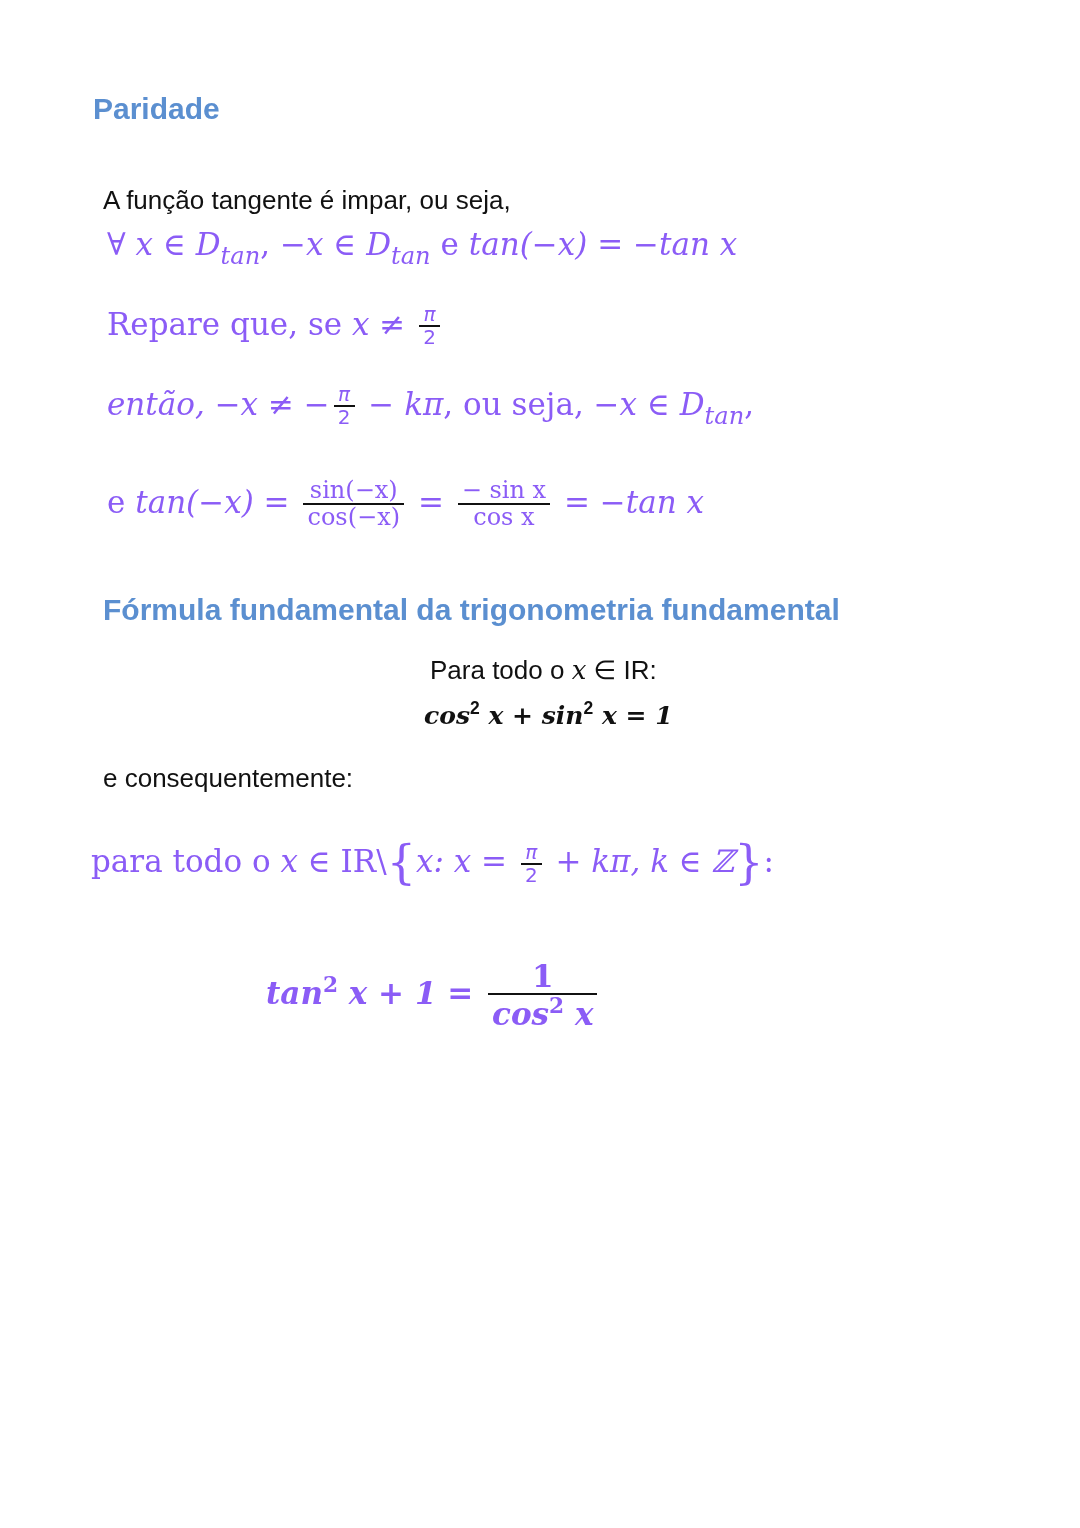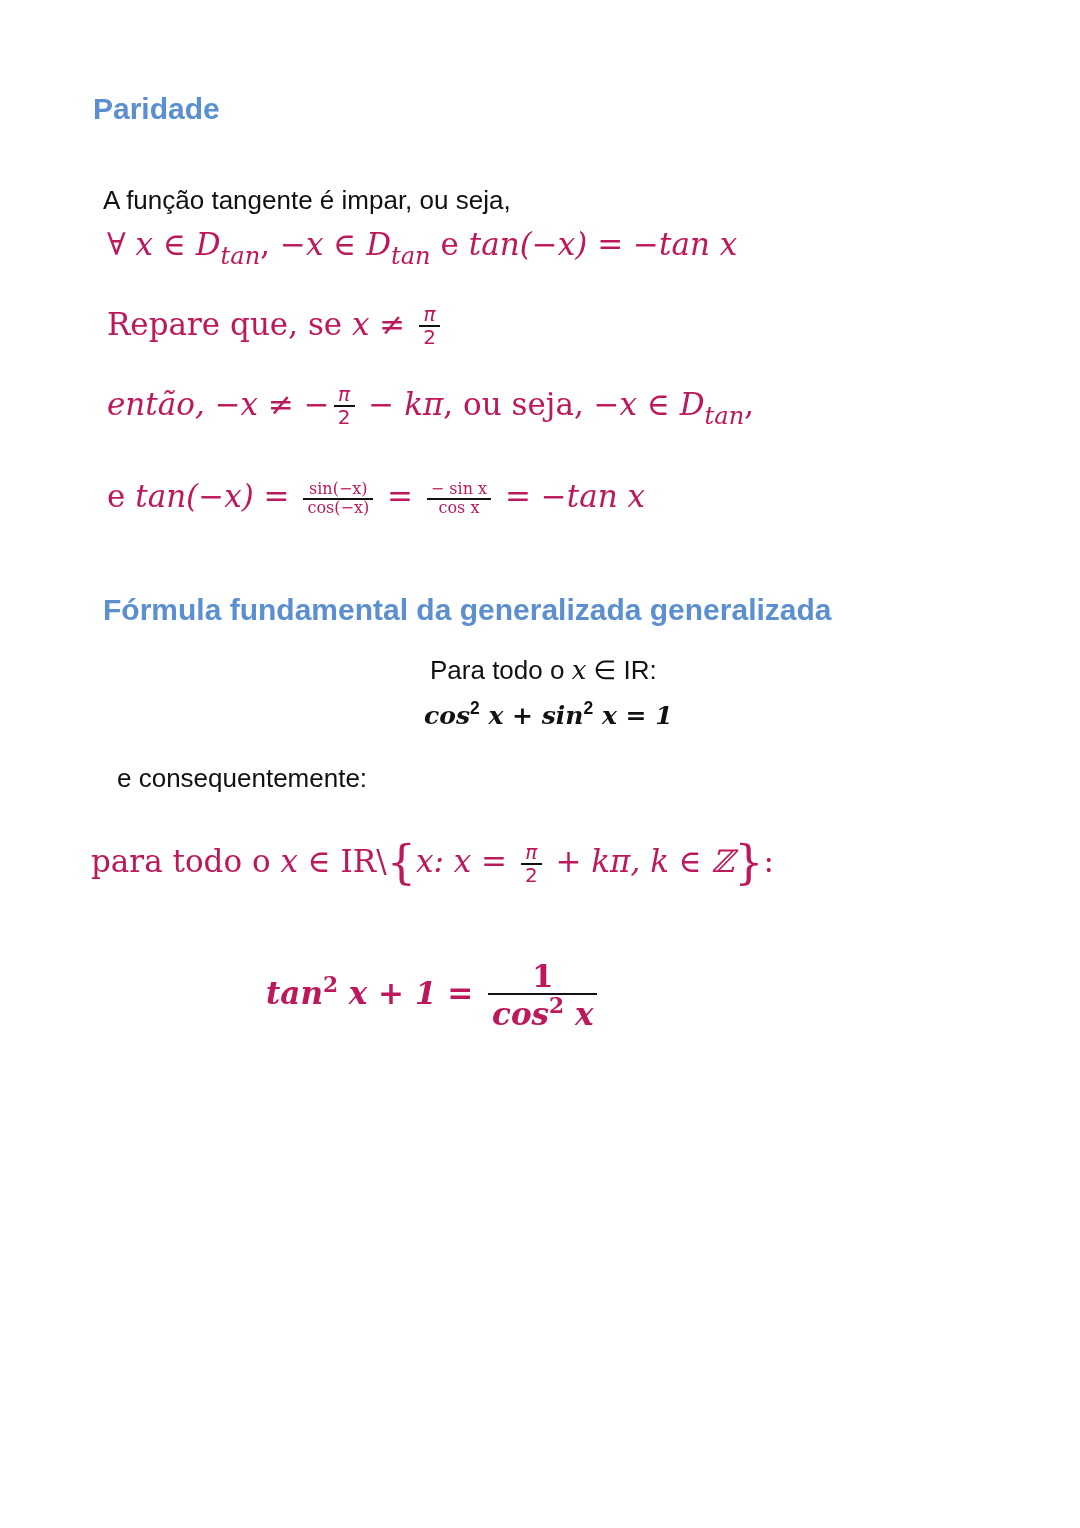--- a/index.html
+++ b/index.html
@@ -1,30 +1,30 @@
 <!DOCTYPE html>
 <html><head>
 <meta charset="utf-8">
 <style>
   html, body { margin: 0; padding: 0; background: #ffffff; }
   body { width: 1080px; height: 1528px; position: relative; overflow: hidden; color: #111; }
   .abs { position: absolute; white-space: nowrap; }
   .h { font-family: "Liberation Sans", sans-serif; font-weight: bold; color: #5b8fd0; font-size: 30px; }
   .p { font-family: "Liberation Sans", sans-serif; font-size: 26px; color: #111; }
-  .m { font-family: "DejaVu Serif", serif; font-size: 31px; color: #be185d; }
+  .m { font-family: "DejaVu Serif", serif; font-size: 31px; color: #8b5cf6; }
   .mi { font-style: italic; }
   .mb { font-weight: bold; }
   .sub { font-size: 0.78em; vertical-align: -0.38em; font-style: italic; }
   .sup { font-size: 0.7em; vertical-align: 0.55em; }
   .frac { display: inline-flex; flex-direction: column; align-items: center; vertical-align: middle; margin: 0 4px; }
   .frac .num { padding: 0 4px; line-height: 1.05; }
   .frac .bar { align-self: stretch; border-top: 2px solid #111; height: 0; }
   .frac .den { padding: 0 4px; line-height: 1.05; }
   .small-frac { font-size: 20px; font-family: "DejaVu Sans", sans-serif; }
-  .mid-frac { font-size: 16px; }
+  .mid-frac { font-size: 24px; }
   .brace { font-size: 46px; vertical-align: -6px; font-weight: normal; }
 </style>
 </head>
 <body>
 
 <div class="abs h" style="left:93px; top:92px;">Paridade</div>
 <div class="abs p" style="left:103px; top:153px;margin-top:32px;">A função tangente é impar, ou seja,</div>
 
 <div class="abs m" style="left:107px; top:226px;">
   <span>∀ </span><span class="mi">x</span><span> ∈ </span><span class="mi">D</span><span class="sub">tan</span><span>, </span><span class="mi">−x</span><span>  ∈ </span><span class="mi">D</span><span class="sub">tan</span><span>  e  </span><span class="mi">tan(−x)</span><span> = </span><span class="mi">−tan x</span>
@@ -51,31 +51,31 @@
       <span class="num">sin(−x)</span>
       <span class="bar"></span>
       <span class="den">cos(−x)</span>
     </span><span> = </span><span class="frac mid-frac">
       <span class="num">− sin x</span>
       <span class="bar"></span>
       <span class="den">cos x</span>
     </span><span> = </span><span class="mi">−tan x</span>
 </div>
 
-<div class="abs h" style="left:103px; top:593px;">Fórmula fundamental da generalizada generalizada</div>
+<div class="abs h" style="left:103px; top:593px;">Fórmula fundamental da trigonometria fundamental</div>
 
 <div class="abs p" style="left:430px; top:655px;">
   <span>Para todo o </span><span class="mi" style="font-family:'DejaVu Serif',serif;">x</span><span> ∈ IR:</span>
 </div>
 
 <div class="abs" style="left:424px; top:698px; font-family:'DejaVu Serif',serif; font-size:25px; font-weight:bold; font-style:italic;">
   <span>cos</span><span class="sup" style="font-style:normal;font-family:'Liberation Sans',sans-serif;">2</span><span> x + </span><span>sin</span><span class="sup" style="font-style:normal;font-family:'Liberation Sans',sans-serif;">2</span><span> x = 1</span>
 </div>
 
-<div class="abs p" style="left:117px; top:763px;">e consequentemente:</div>
+<div class="abs p" style="left:103px; top:763px;">e consequentemente:</div>
 
 <div class="abs m" style="left:91px; top:835px;">
   <span>para todo o </span><span class="mi">x</span><span> ∈ IR\</span><span class="brace">{</span><span class="mi">x: x = </span><span class="frac small-frac">
       <span class="num mi">π</span>
       <span class="bar"></span>
       <span class="den">2</span>
     </span><span class="mi"> + kπ, k ∈ ℤ</span><span class="brace">}</span><span>:</span>
 </div>
 
 <div class="abs m mb" style="left:266px; top:960px;">

